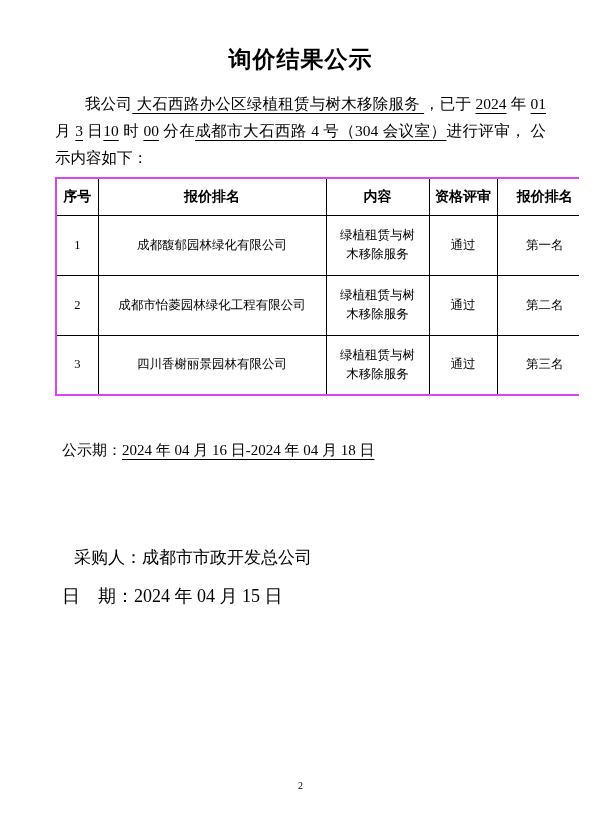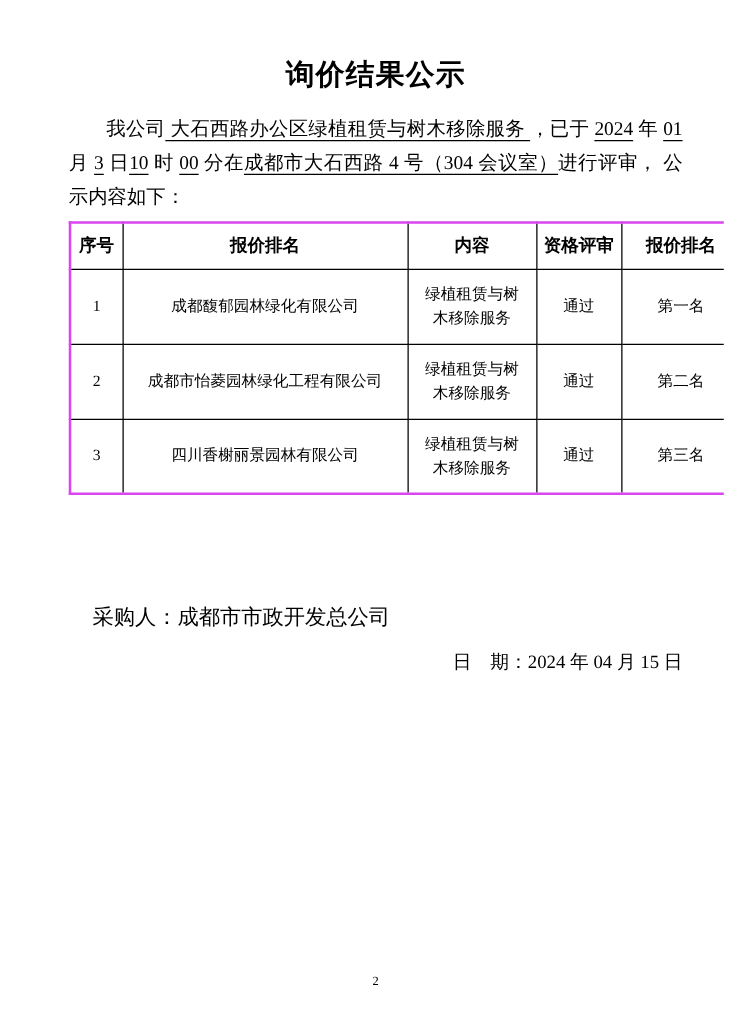--- a/index.html
+++ b/index.html
@@ -63,22 +63,21 @@
   .publicity {
     margin: 45px 33px 0 40px;
     font-size: 15px;
   }
   .purchaser {
     margin: 86px 33px 0 52px;
     font-size: 17px;
   }
   .doc-date {
     margin: 15px 33px 0 40px;
-    font-size: 15px;
-    text-align: right;
+    font-size: 18px;
   }
   .page-number {
     position: absolute;
     left: 0;
     right: 0;
     bottom: 27px;
     text-align: center;
     font-size: 10px;
   }
 </style>
@@ -126,20 +125,21 @@
       <tr>
         <td>3</td>
         <td>四川香榭丽景园林有限公司</td>
         <td>绿植租赁与树木移除服务</td>
         <td>通过</td>
         <td>第三名</td>
       </tr>
     </tbody>
   </table>
 
+  <p class="publicity"><span>公示期：</span><u>2024 年 04 月 16 日-2024 年 04 月 18 日</u></p>
 
   <p class="purchaser"><span>采购人：</span><span>成都市市政开发总公司</span></p>
 
   <p class="doc-date"><span>日　期：</span><span>2024 年 04 月 15 日</span></p>
 
   <div class="page-number">2</div>
 
 </div>
 
 </body></html>

